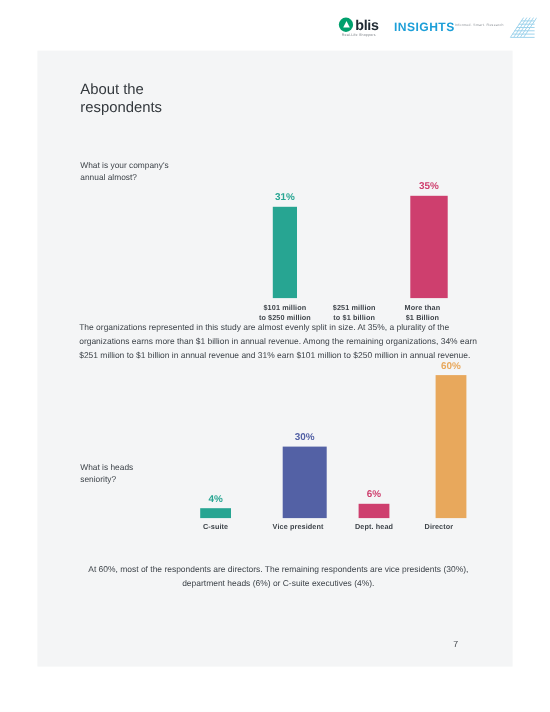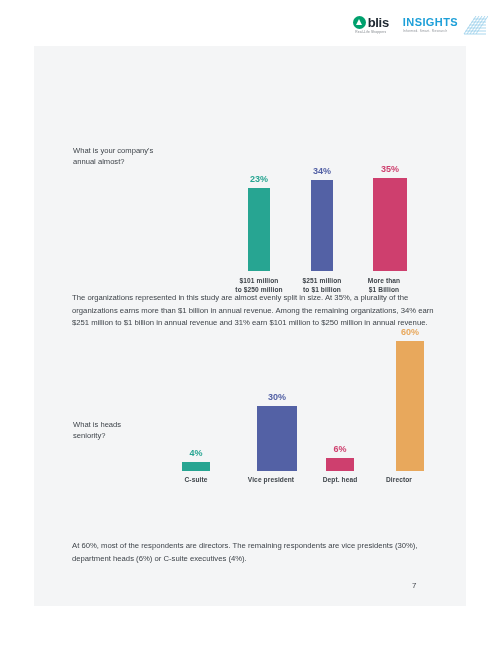--- a/index.html
+++ b/index.html
@@ -68,21 +68,20 @@
     margin-top: 1px;
     white-space: nowrap;
   }
   .insights-logo {
     display: flex;
     align-items: center;
     gap: 4px;
   }
   .insights-text {
     display: flex;
-    flex-direction: column;
   }
   .insights-word {
     font-size: 11px;
     font-weight: bold;
     color: #1d9fd8;
     letter-spacing: 0.4px;
     line-height: 11px;
   }
   .insights-tag {
     font-size: 3.1px;
@@ -123,21 +122,21 @@
 
   .body-para {
     position: absolute;
     left: 38px;
     width: 362px;
     font-size: 7.7px;
     line-height: 12.6px;
     color: #3e444a;
   }
   #para-1 { top: 246px; }
-  #para-2 { top: 494px; }
+  #para-2 { top: 466px; text-align: center; }
 
   .page-number {
     position: absolute;
     left: 378px; top: 535px;
     font-size: 8px;
     color: #44494f;
   }
 
   
   .chart {
@@ -216,36 +215,34 @@
             <path d="M11.5 5 L24 5"></path>
         </g>
       </svg>
     </div>
 
   </div>
 </div>
 
 <div class="page-card">
 
+  <div class="page-title">About the
+respondents</div>
 
   <div class="q-label" id="q1-label">What is your company's
 annual almost?</div>
 
   <div class="chart" id="chart-revenue">
     <div class="chart-plot" id="plot-revenue" style="height:160px;">
         <div class="bar-col" style="left: 29px; width: 22px;">
-          <div class="bar-value" style="color: rgb(39, 165, 146);">23%</div>
+          <div class="bar-value" style="color: rgb(39, 165, 146);">31%</div>
           <div class="bar-rect" style="height: 83px; background: rgb(39, 165, 146);"></div>
         </div>
         <div class="bar-label" style="left: 11px; width: 58px; top: 166px;">$101 million
 to $250 million</div>
-        <div class="bar-col" style="left: 92px; width: 22px;">
-          <div class="bar-value" style="color: rgb(83, 97, 165);">34%</div>
-          <div class="bar-rect" style="height: 91px; background: rgb(83, 97, 165);"></div>
-        </div>
         <div class="bar-label" style="left: 74px; width: 58px; top: 166px;">$251 million
 to $1 billion</div>
         <div class="bar-col" style="left: 154px; width: 34px;">
           <div class="bar-value" style="color: rgb(206, 63, 110);">35%</div>
           <div class="bar-rect" style="height: 93px; background: rgb(206, 63, 110);"></div>
         </div>
         <div class="bar-label" style="left: 136px; width: 58px; top: 166px;">More than
 $1 Billion</div>
       </div>
   </div>

